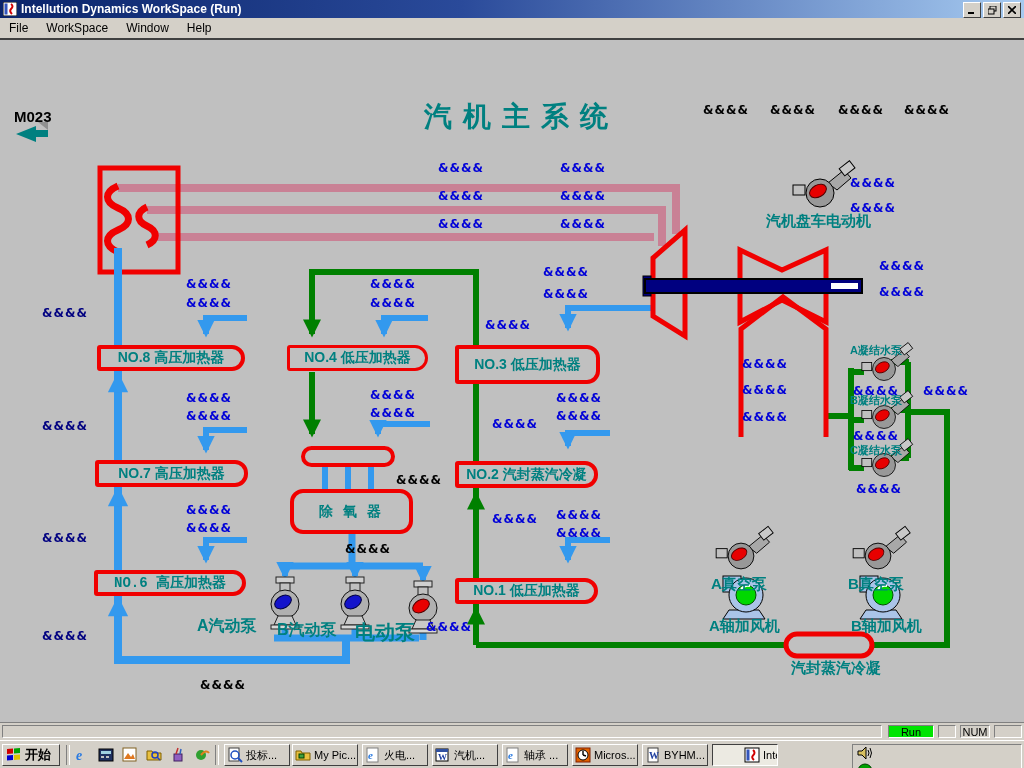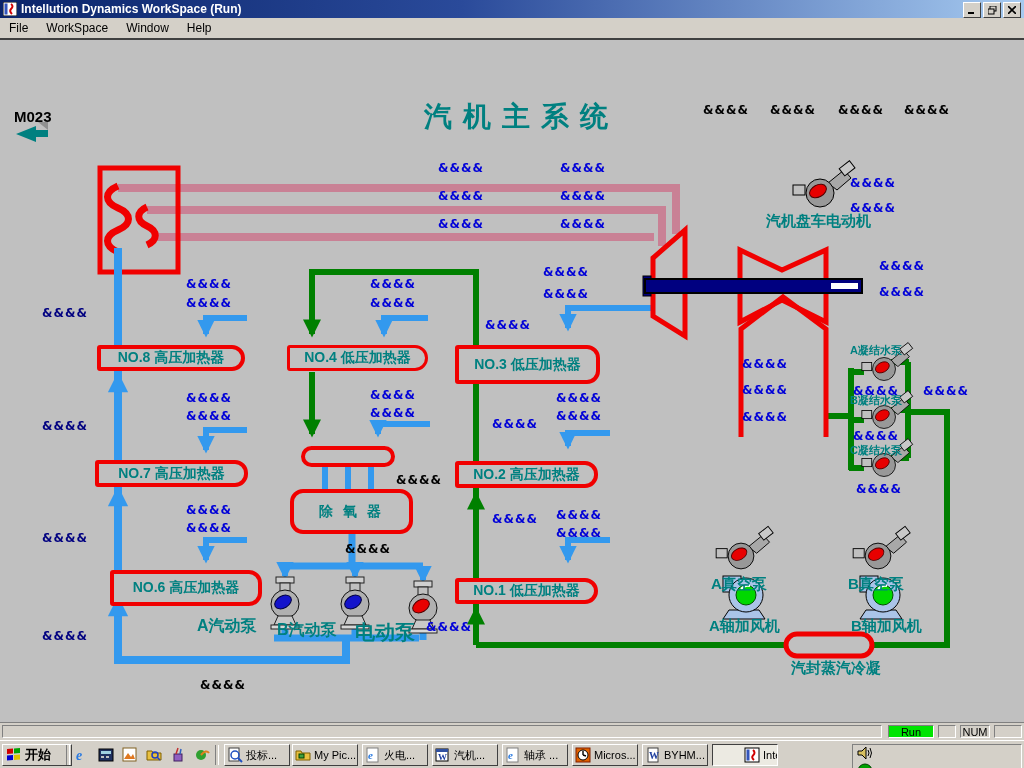--- a/index.html
+++ b/index.html
@@ -22,21 +22,21 @@
   .amp.k{color:#000;}
   .amp.n{color:#000080;}
   .heater{z-index:2;border:4px solid #f00000;border-radius:3px 13px 13px 3px;background:#c0c0c0;color:#008080;
           font-weight:bold;font-size:14px;display:flex;align-items:center;justify-content:center;box-sizing:border-box;white-space:nowrap;}
   .pagetitle{font-size:28px;letter-spacing:11px;color:#008080;font-weight:bold;}
   
   .statusbar{left:0;top:722px;width:1024px;height:18px;background:#d4d0c8;border-top:1px solid #808080;z-index:6;}
   .scell{position:absolute;top:2px;height:13px;border:1px solid;border-color:#808080 #fff #fff #808080;font-size:11px;display:flex;align-items:center;justify-content:center;box-sizing:border-box;}
   
   .taskbar{left:0;top:740px;width:1024px;height:28px;background:#d4d0c8;border-top:1px solid #fff;z-index:6;}
-  .startbtn{position:absolute;left:2px;top:3px;width:70px;height:22px;background:#d4d0c8;border:1px solid;border-color:#fff #404040 #404040 #fff;display:flex;align-items:center;gap:3px;padding-left:3px;box-sizing:border-box;font-weight:bold;font-size:13px;}
+  .startbtn{position:absolute;left:2px;top:3px;width:58px;height:22px;background:#d4d0c8;border:1px solid;border-color:#fff #404040 #404040 #fff;display:flex;align-items:center;gap:3px;padding-left:3px;box-sizing:border-box;font-weight:bold;font-size:13px;}
   .qsep{position:absolute;top:4px;width:2px;height:20px;border-left:1px solid #808080;border-right:1px solid #fff;}
   .qicon{position:absolute;top:5px;width:20px;height:18px;display:flex;align-items:center;justify-content:center;}
   .taskbtn{position:absolute;top:3px;width:66px;height:22px;background:#d4d0c8;border:1px solid;border-color:#fff #404040 #404040 #fff;display:flex;align-items:center;gap:3px;padding:0 2px;box-sizing:border-box;font-size:11px;overflow:hidden;white-space:nowrap;}
   .taskbtn.active{border-color:#404040 #fff #fff #404040;background:#eceae2;}
   .tray{position:absolute;right:2px;top:3px;width:170px;height:40px;border:1px solid;border-color:#808080 #fff #fff #808080;display:flex;align-items:flex-start;gap:2px;padding-left:4px;box-sizing:border-box;flex-direction:column;}
   .trayicon{width:16px;height:16px;flex:0 0 auto;}
   .chbadge{width:17px;height:16px;background:#0000cc;color:#fff;font:bold 10px "Liberation Sans",sans-serif;display:flex;align-items:center;justify-content:center;}
   .clock{font-size:17px;margin-left:6px;}
 </style>
 </head>
@@ -182,22 +182,22 @@
     <use href="#fan" transform="translate(881,597)"></use>
   </svg>
 
   <div class="abs lbl" style="left:14px;top:108px;font:bold 15px 'Liberation Sans',sans-serif;color:#000;">M023</div>
   <div class="abs lbl pagetitle" style="left:424px;top:98px;">汽机主系统</div>
 
   <div class="abs heater" style="left:97px;top:345px;width:148px;height:26px;">NO.8 高压加热器</div>
   <div class="abs heater" style="left:287px;top:345px;width:141px;height:26px;border-width:3px;">NO.4 低压加热器</div>
   <div class="abs heater" style="left:455px;top:345px;width:145px;height:39px;">NO.3 低压加热器</div>
   <div class="abs heater" style="left:95px;top:460px;width:153px;height:27px;">NO.7 高压加热器</div>
-  <div class="abs heater" style="left:455px;top:461px;width:143px;height:27px;">NO.2 高压加热器</div>
-  <div class="abs heater" style="left:110px;top:570px;width:152px;height:36px;">NO.6 高压加热器</div>
+  <div class="abs heater" style="left:455px;top:461px;width:143px;height:27px;">NO.2 汽封蒸汽冷凝</div>
+  <div class="abs heater" style="left:94px;top:570px;width:152px;height:26px;font-family:Liberation Mono, monospace;">NO.6 高压加热器</div>
   <div class="abs heater" style="left:455px;top:578px;width:143px;height:26px;">NO.1 低压加热器</div>
   <div class="abs heater" style="left:290px;top:489px;width:123px;height:45px;border-radius:13px;letter-spacing:3px;">除 氧 器</div>
 
   <div class="abs lbl teal" style="left:766px;top:212px;font-size:15px;">汽机盘车电动机</div>
   <div class="abs lbl teal" style="left:197px;top:616px;font-size:16px;">A汽动泵</div>
   <div class="abs lbl teal" style="left:277px;top:620px;font-size:16px;">B汽动泵</div>
   <div class="abs lbl teal" style="left:355px;top:619px;font-size:20px;">电动泵</div>
   <div class="abs lbl teal" style="left:711px;top:575px;font-size:15px;">A真空泵</div>
   <div class="abs lbl teal" style="left:848px;top:575px;font-size:15px;">B真空泵</div>
   <div class="abs lbl teal" style="left:709px;top:617px;font-size:15px;">A轴加风机</div>

